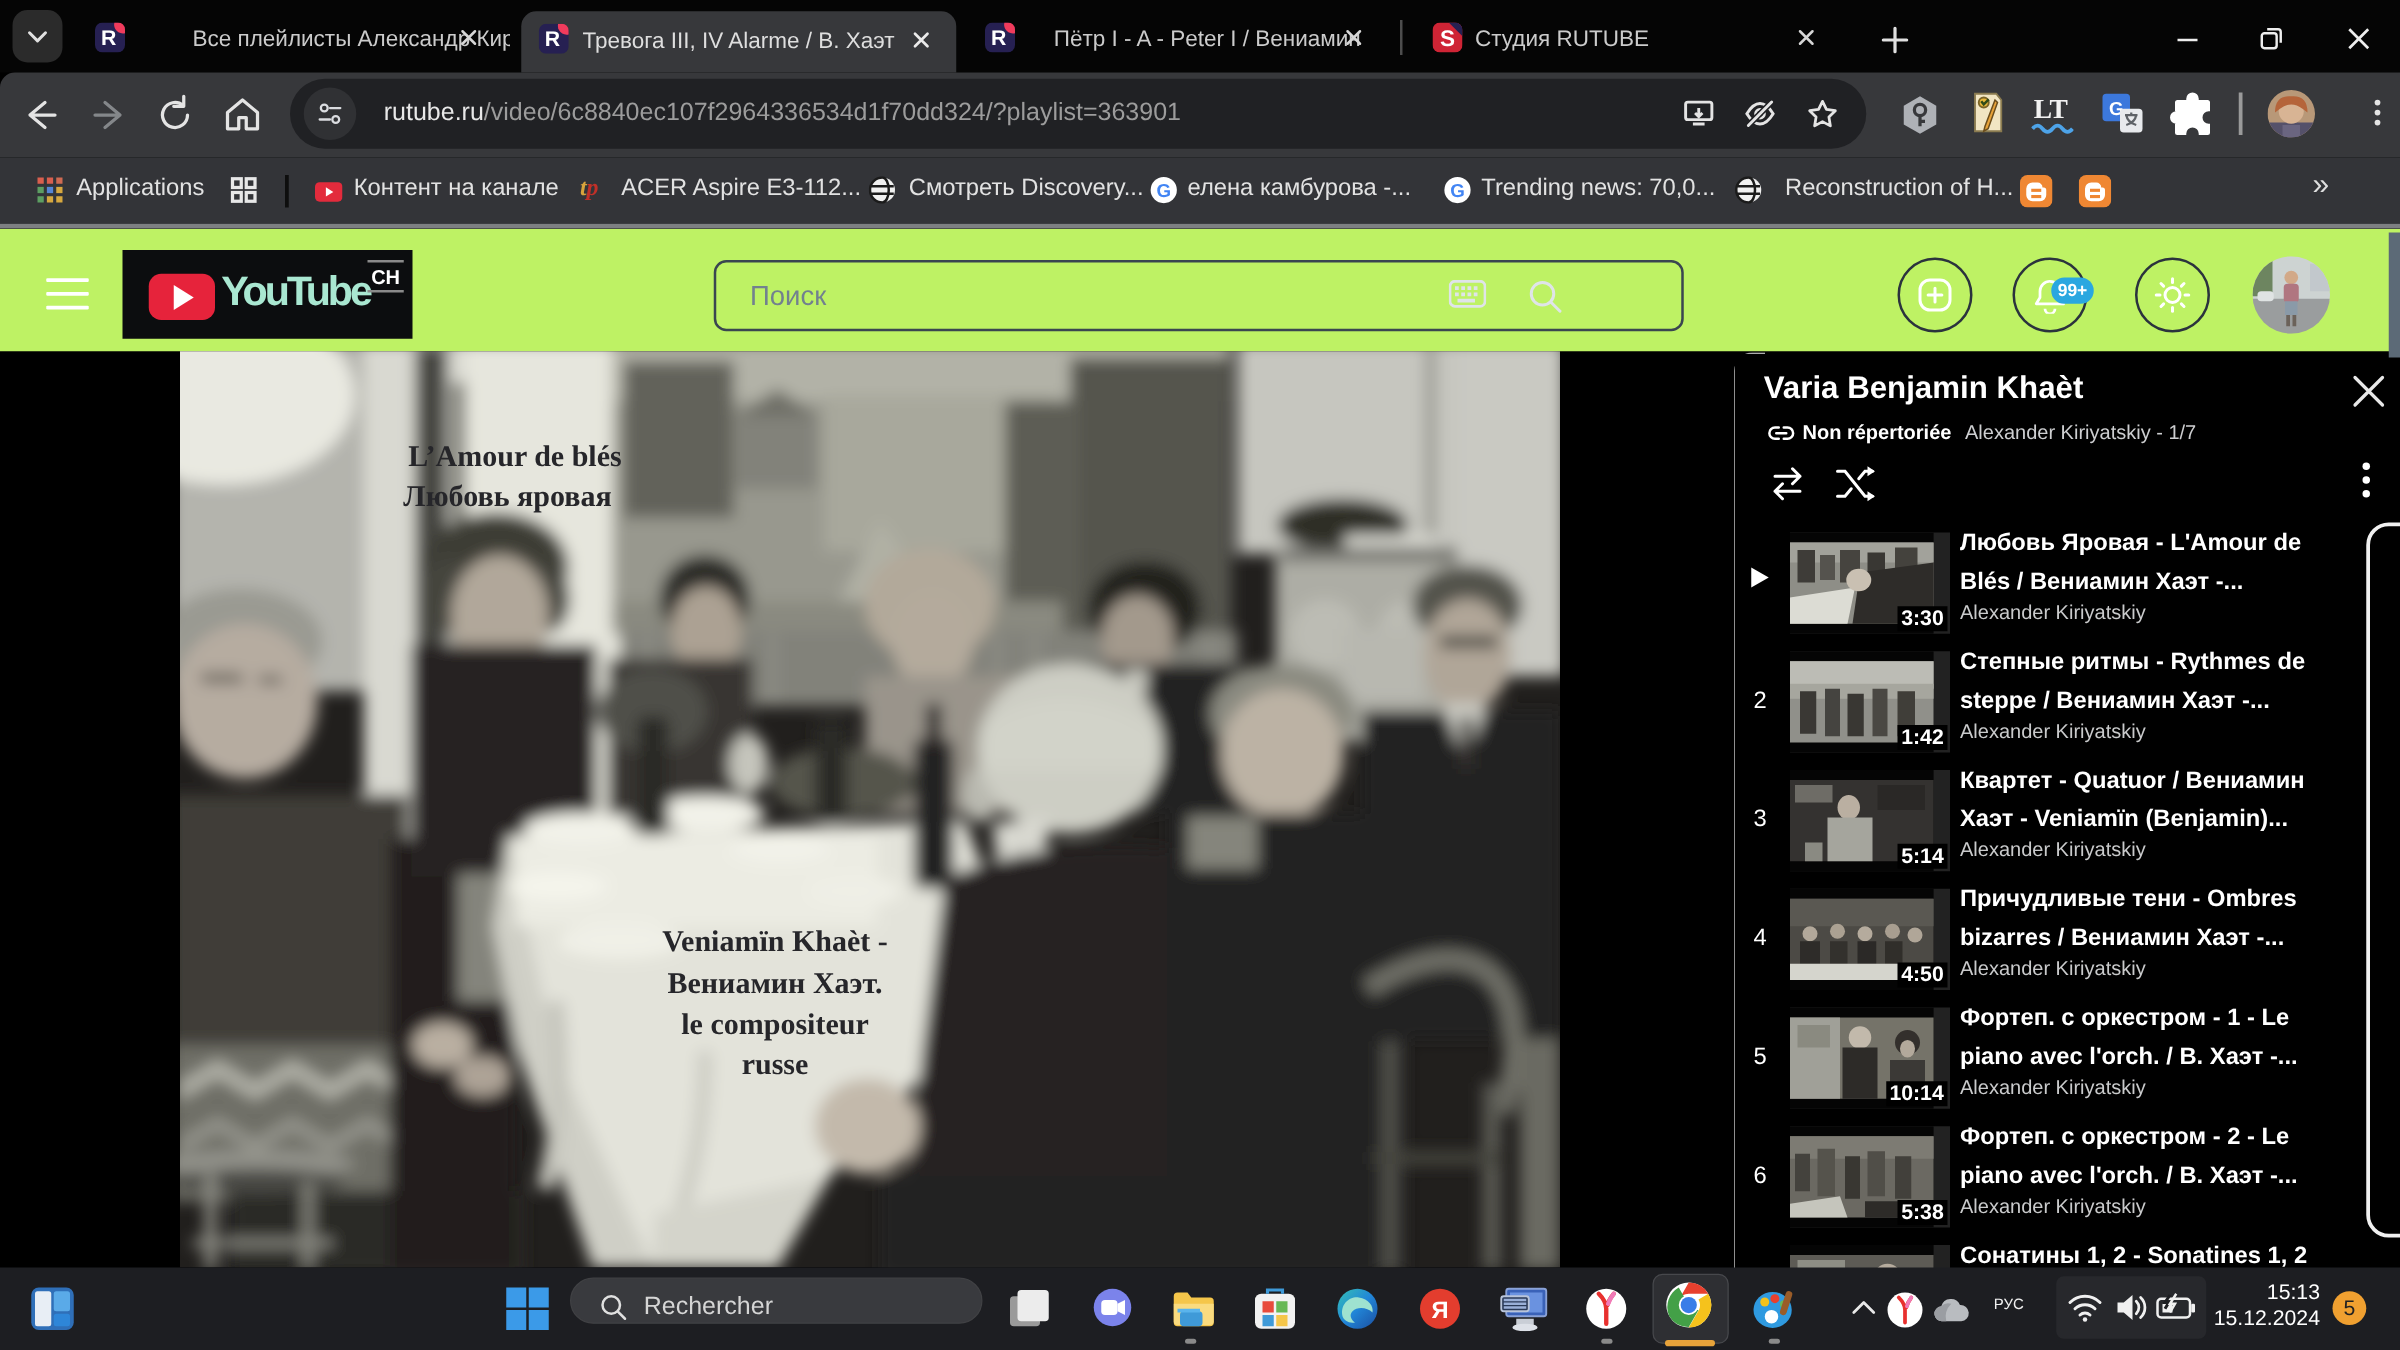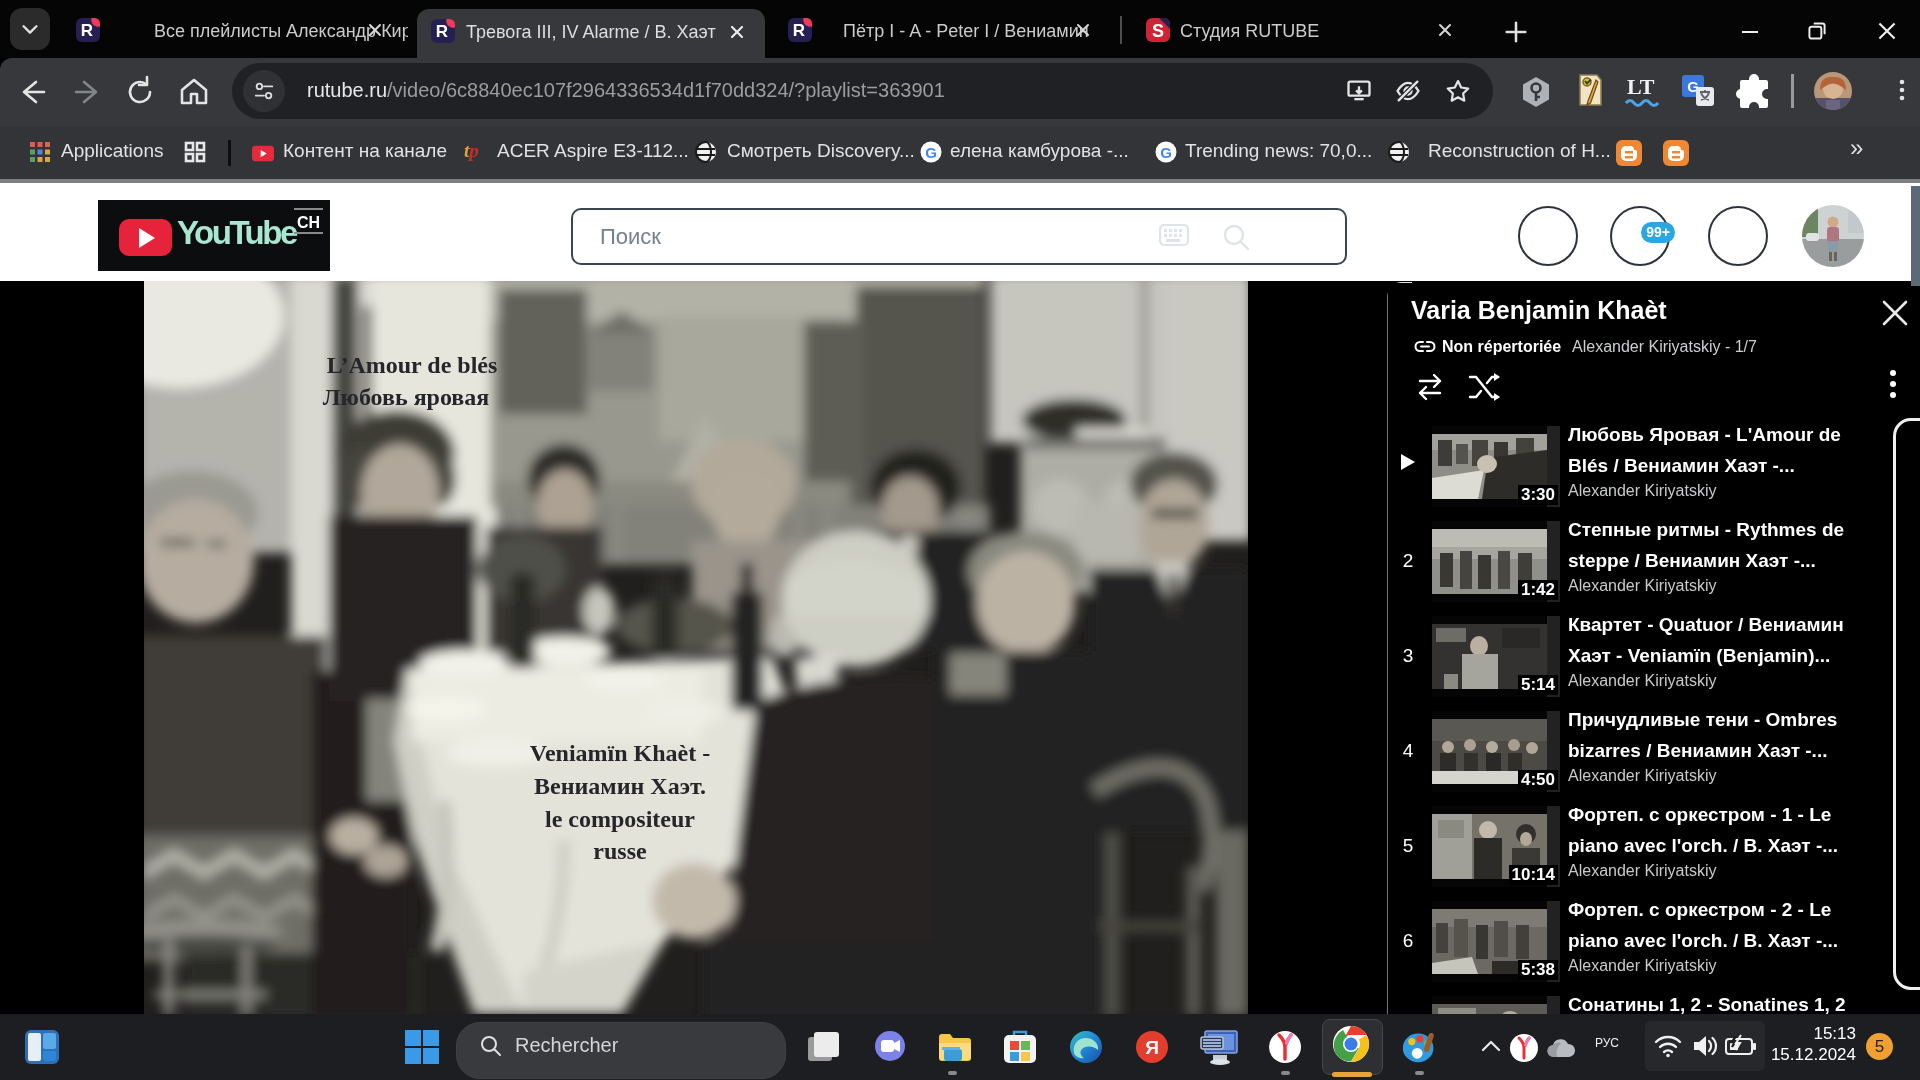--- a/index.html
+++ b/index.html
@@ -23,21 +23,21 @@
 #urltext { position:absolute; left:75px; top:16px; font-size:20px; color:#e8e8e8; white-space:nowrap; }
 #urltext .path { color:#9c9c9c; }
 
 #bookmarks { position:absolute; left:0; top:126px; width:1920px; height:53px; background:#333438; }
 .bm { position:absolute; top:14px; height:26px; font-size:19px; color:#e2e2e2; white-space:nowrap; }
 .bmi { position:absolute; top:0px; width:22px; height:22px; }
 
 #grayline { position:absolute; left:0; top:179px; width:1920px; height:4px; background:#7d7f82; }
 
 #page { position:absolute; left:0; top:183px; width:1920px; height:897px; background:#000; overflow:hidden; }
-#siteheader { position:absolute; left:0; top:0; width:1920px; height:98px; background:#ffffff; }
+#siteheader { position:absolute; left:0; top:0; width:1920px; height:98px; background:#bef264; }
 #logobox { position:absolute; left:98px; top:17px; width:232px; height:71px; background:#0c0d0f; }
 #ytplay { position:absolute; left:21px; top:19px; width:53px; height:37px; background:#e6233b; border-radius:10px; }
 #ytplay:after { content:""; position:absolute; left:20px; top:9px; border-left:16px solid #fff; border-top:10px solid transparent; border-bottom:10px solid transparent; }
 #ytword { position:absolute; left:79px; top:14px; font-size:33px; font-weight:bold; color:#a9e7d1; letter-spacing:-2.5px; }
 #chbadge { position:absolute; left:196px; top:8px; width:29px; height:26px; color:#fff; font-size:16px; font-weight:bold; text-align:center; line-height:25px; border-top:2px solid #8a8a8a; border-bottom:2px solid #8a8a8a; }
 #searchbar { position:absolute; left:571px; top:25px; width:776px; height:57px; border:2px solid #3a4650; border-radius:10px; }
 #searchph { position:absolute; left:27px; top:14px; font-size:22px; color:#72818f; }
 .hdrbtn { position:absolute; top:23px; width:60px; height:60px; border:2px solid #2b333d; border-radius:50%; }
 
 #panel { position:absolute; left:1388px; top:100px; width:532px; height:797px; background:#000; }
@@ -46,21 +46,21 @@
 .pmeta2 { position:absolute; left:184px; top:55px; font-size:16px; color:#cdced0; }
 .item { position:absolute; left:0; width:532px; height:95px; }
 .inum { position:absolute; left:10px; top:36px; width:20px; text-align:center; font-size:19px; color:#fff; }
 .ithumb { position:absolute; left:44px; top:7px; width:128px; height:81px; background:#222; }
 .idur { position:absolute; right:2px; bottom:2px; background:#000; color:#fff; font-size:17px; font-weight:bold; padding:0 3px; }
 .ititle { position:absolute; left:180px; top:0px; width:335px; font-size:19px; font-weight:bold; color:#fff; line-height:31px; }
 .iauthor { position:absolute; left:180px; top:63px; font-size:16px; color:#c9cacb; }
 
 #taskbar { position:absolute; left:0; top:1014px; width:1920px; height:66px; background:#1d1e22; }
 .tico { position:absolute; top:15px; width:36px; height:36px; }
-#tsearch { position:absolute; left:456px; top:8px; width:330px; height:57px; background:#393a3e; border:1px solid #404144; border-radius:24px; }
+#tsearch { position:absolute; left:456px; top:8px; width:330px; height:37px; background:#393a3e; border:1px solid #404144; border-radius:24px; }
 #clock { position:absolute; right:64px; top:9px; text-align:right; color:#fff; font-size:17px; line-height:21px; }
 </style>
 </head>
 <body>
 <div id="stage">
 
 <div id="tabbar">
   <div class="tabsearch">
     <svg class="abs" style="left:9px;top:10px" width="22" height="22" viewBox="0 0 24 24">
           <path d="M5 9 l7 7 l7-7" stroke="#e0e0e0" stroke-width="2.6" fill="none" stroke-linecap="round" stroke-linejoin="round"></path>

